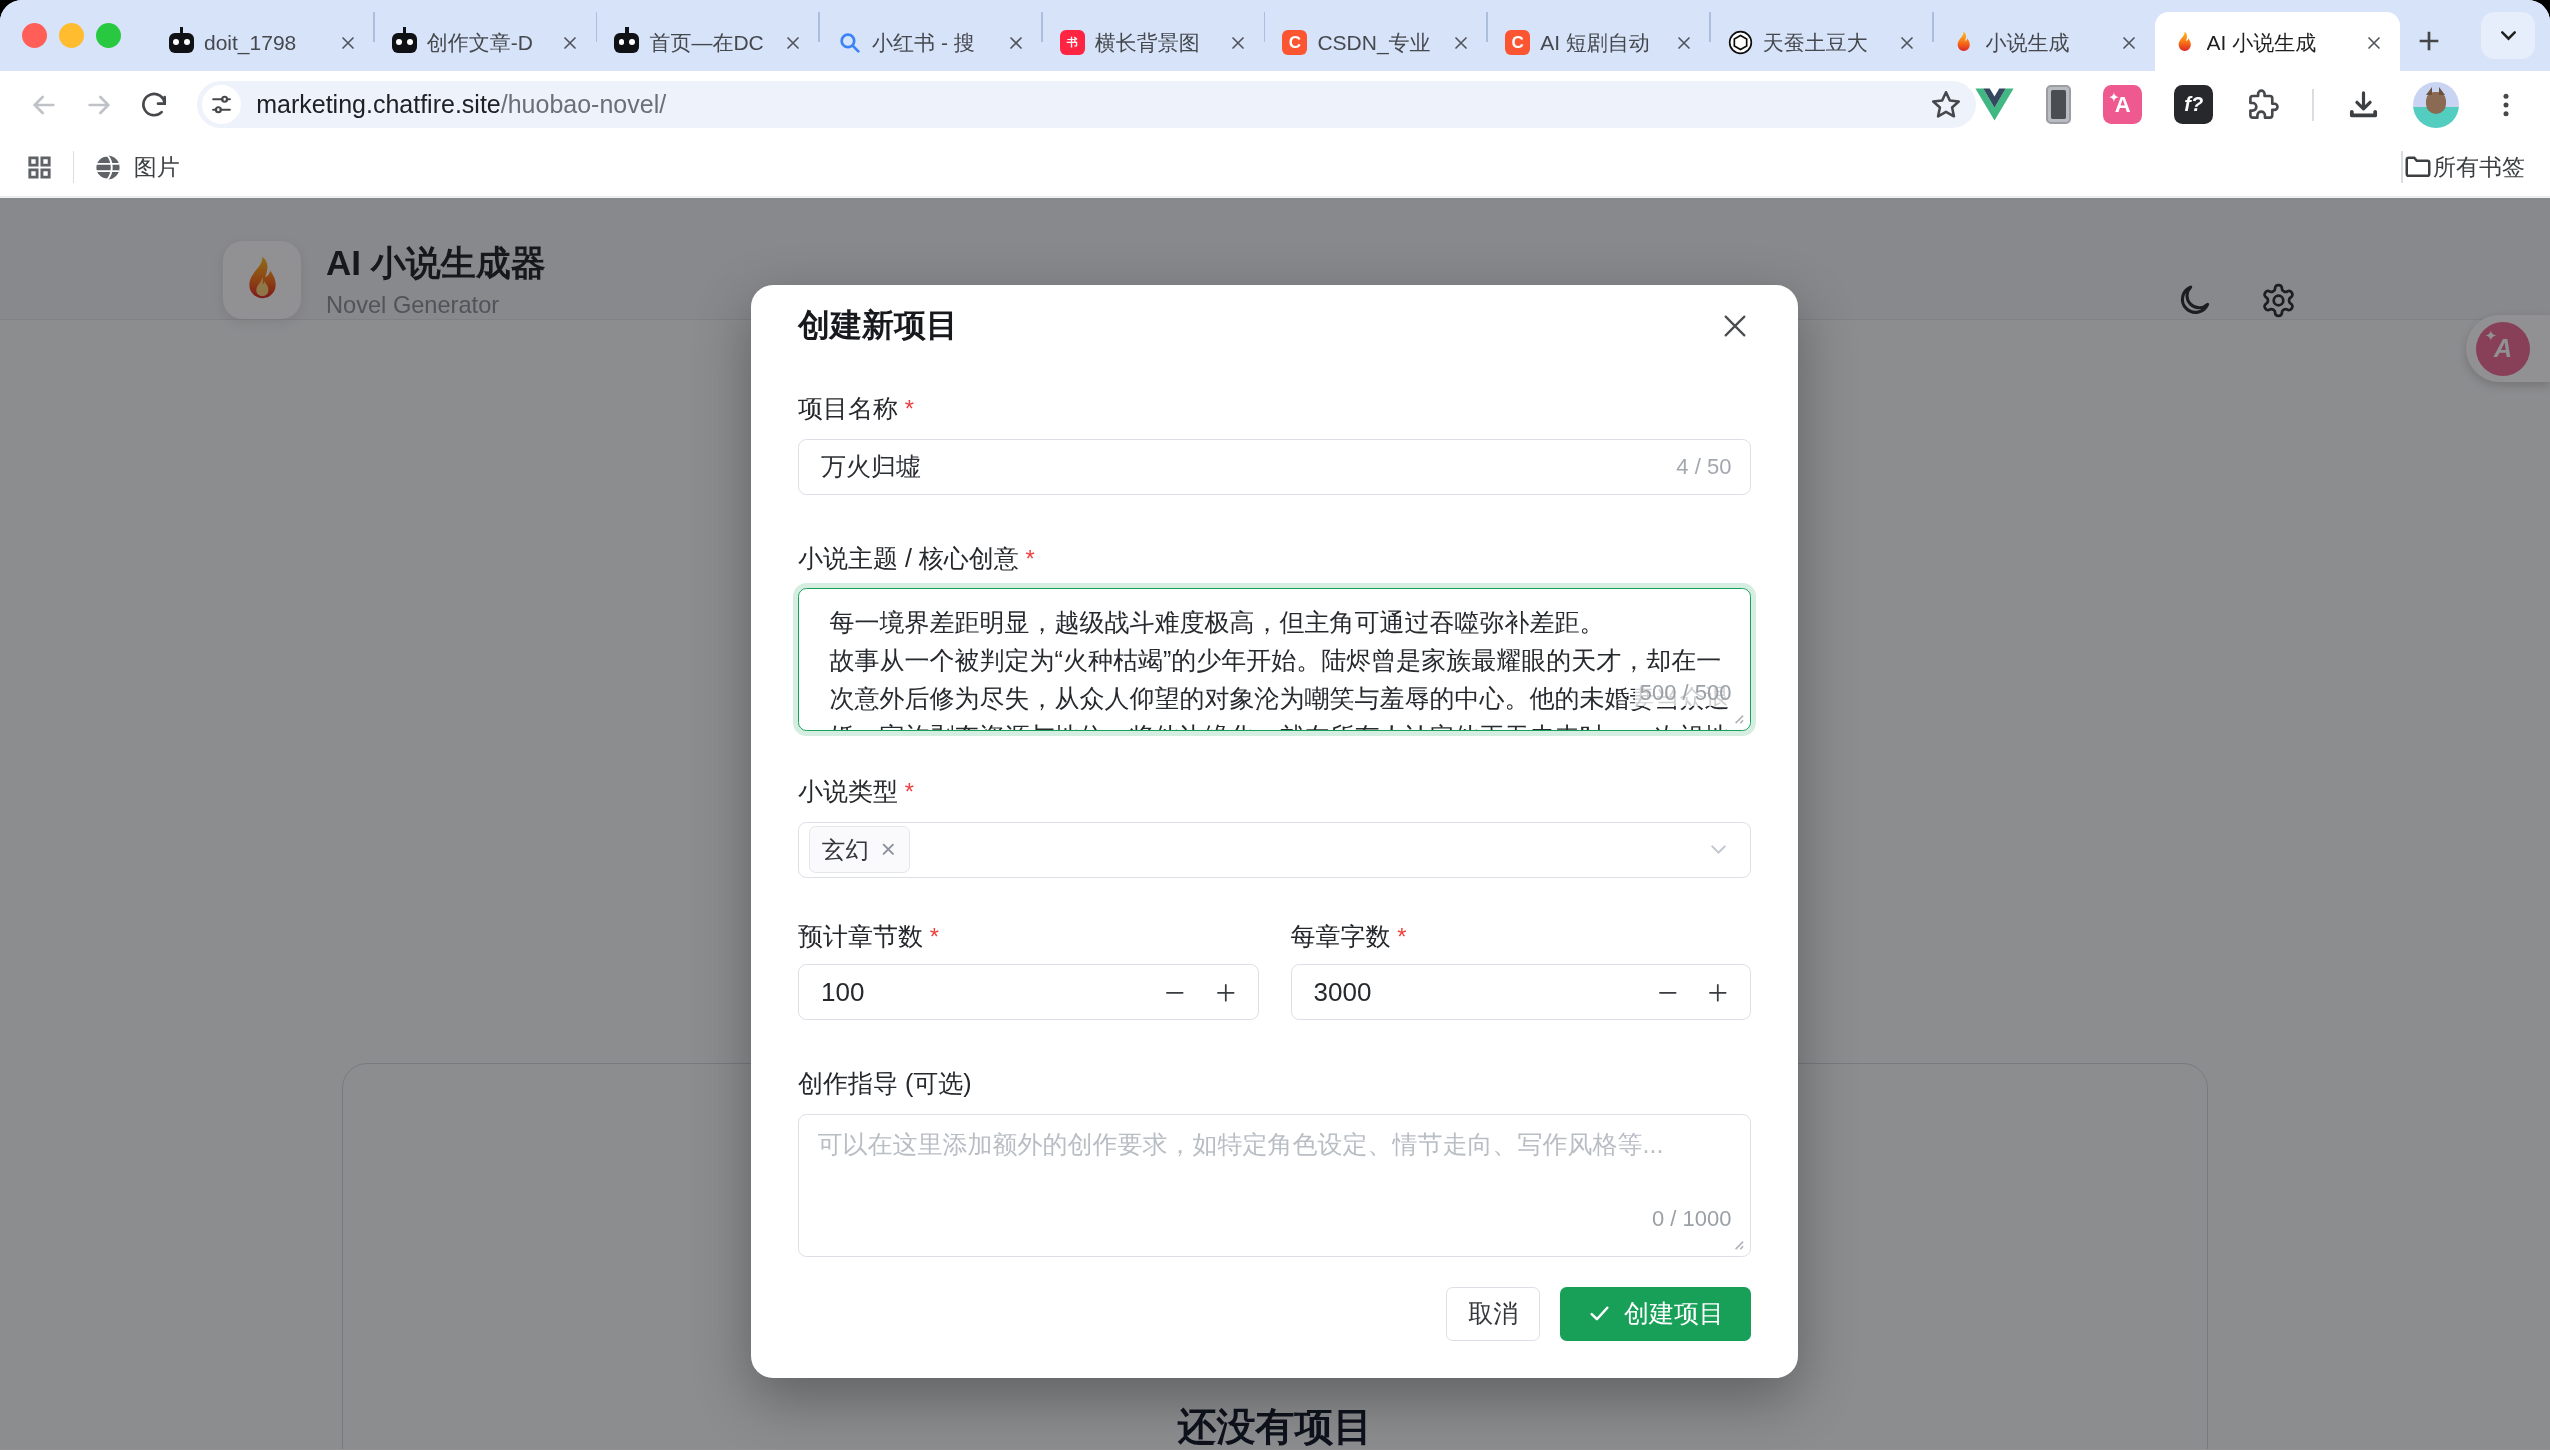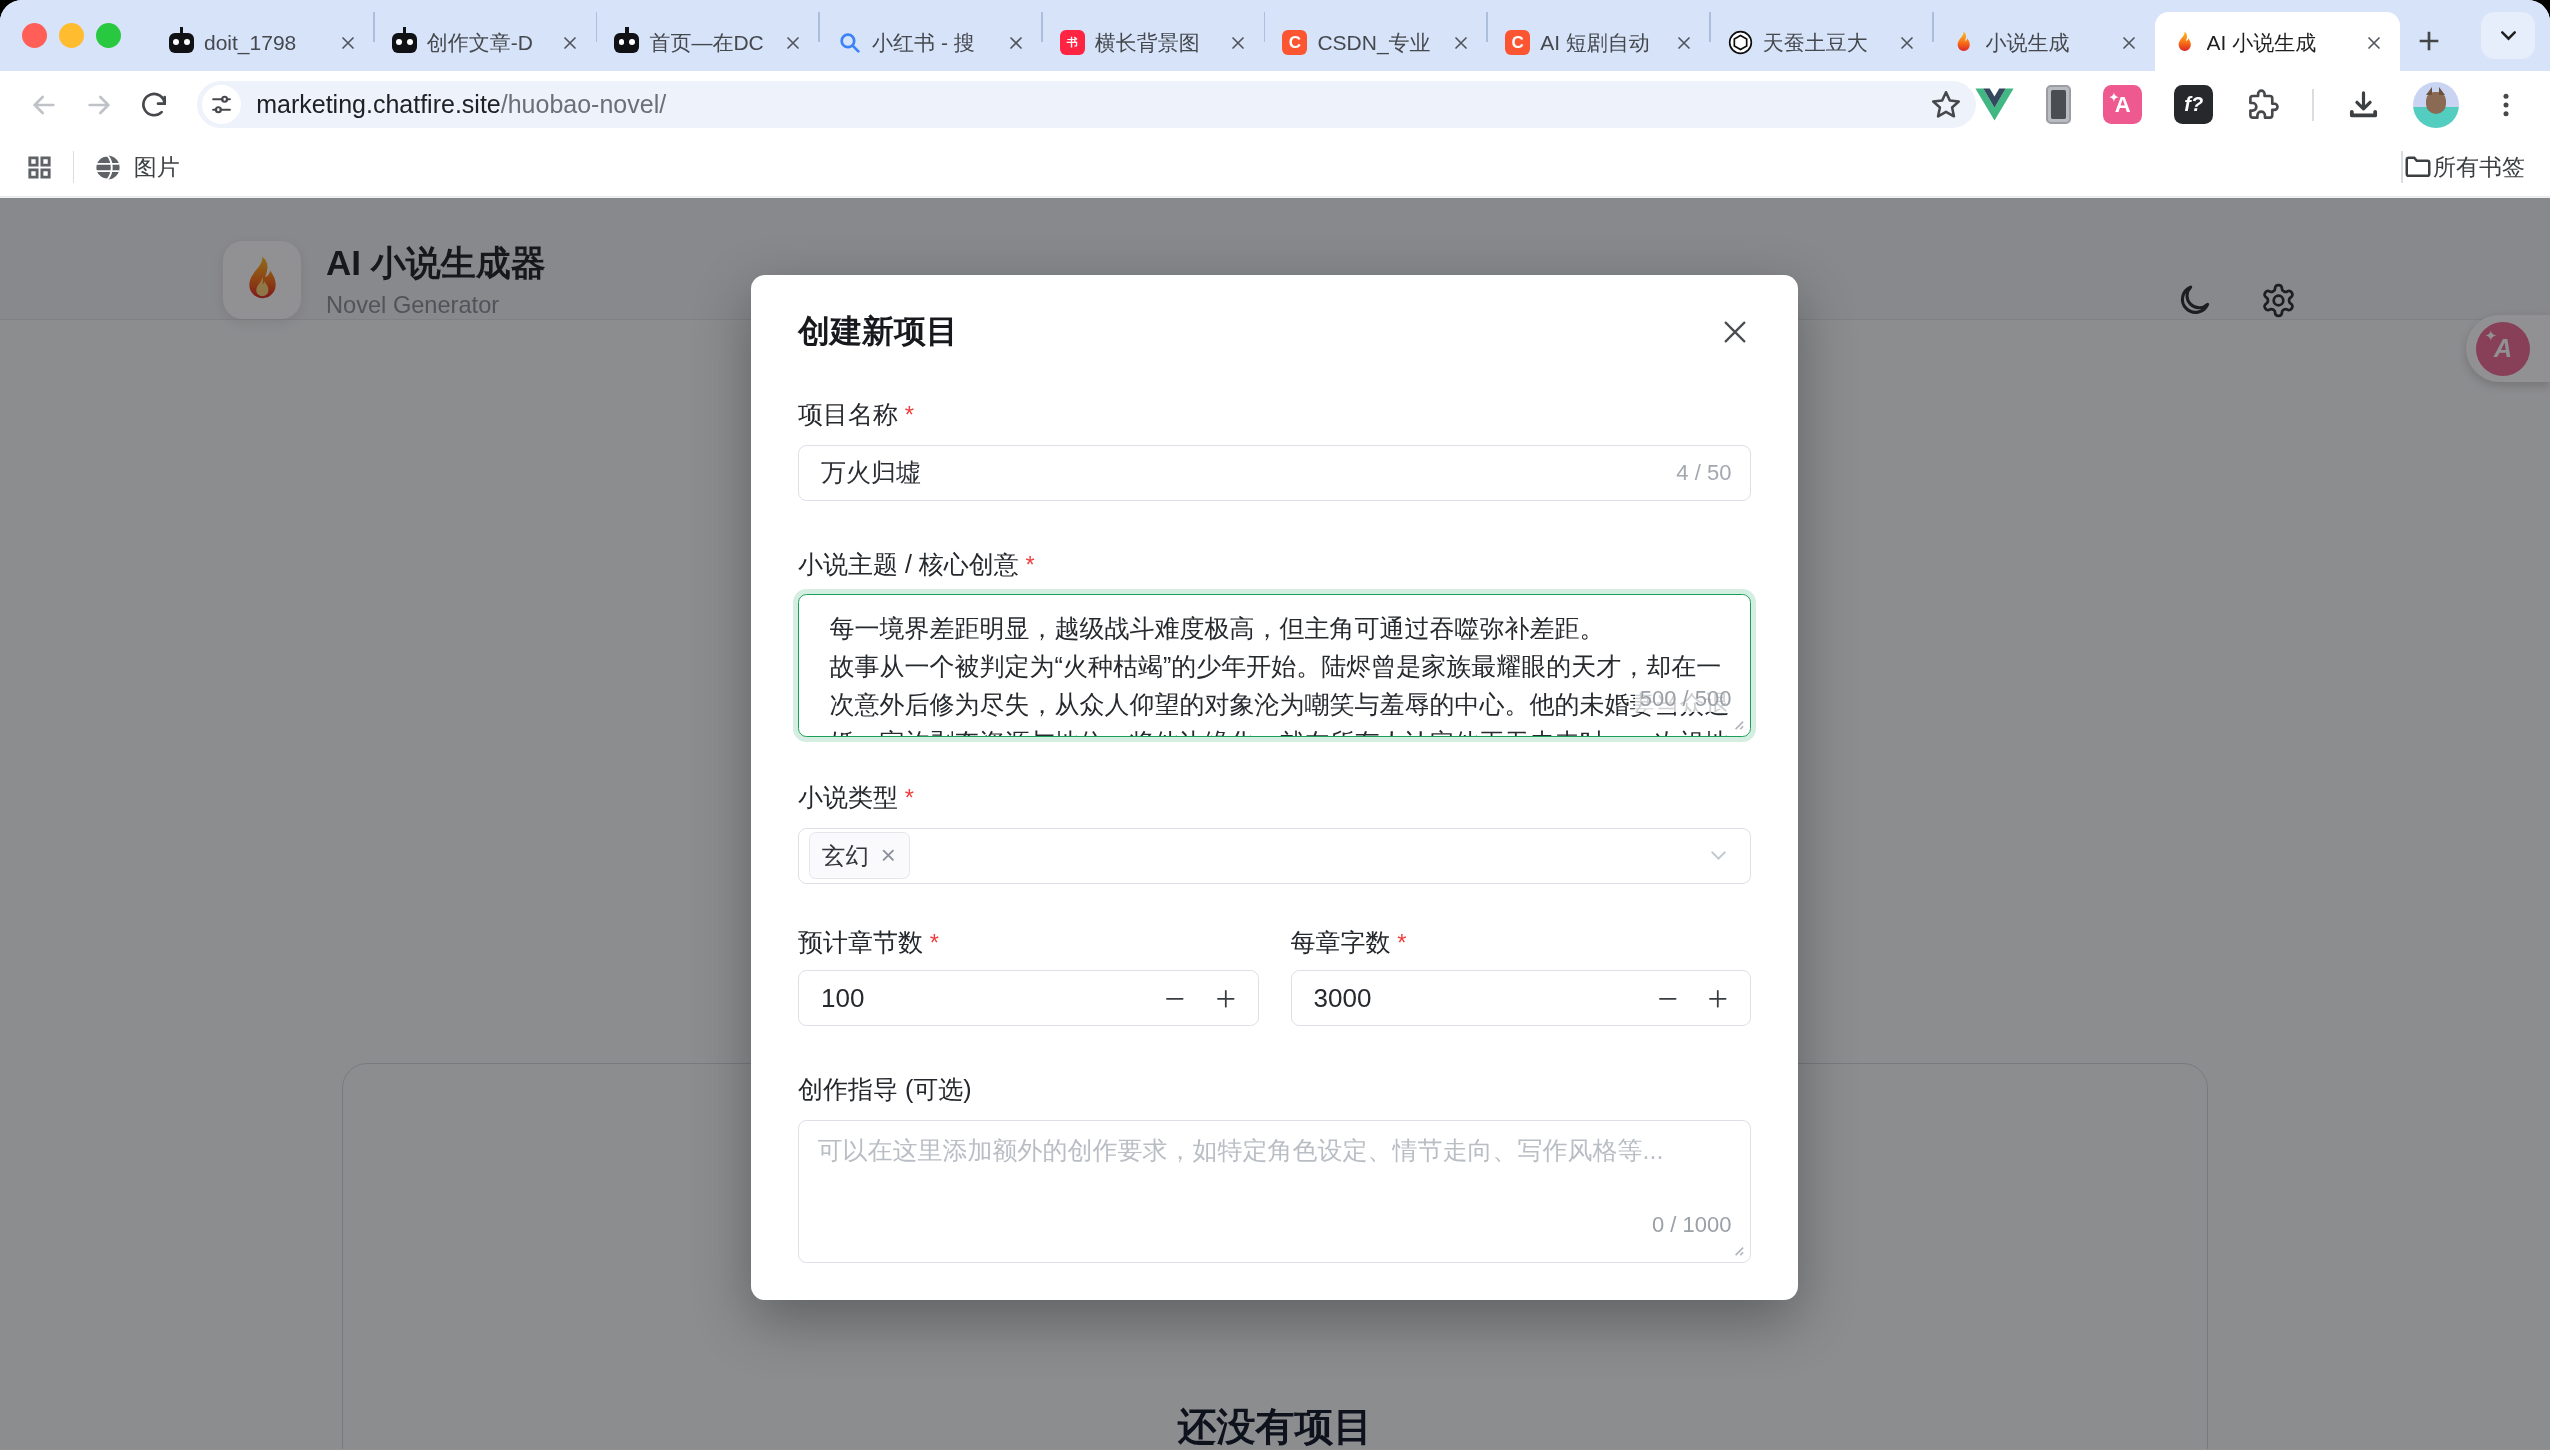--- a/index.html
+++ b/index.html
@@ -82,22 +82,22 @@
                 font-size:39px; font-weight:bold; color:#111827; }
   .fab { position:absolute; right:0; top:118px; width:84px; height:67px; background:#fff;
          border-radius:34px 0 0 34px; box-shadow:0 3.4px 10px rgba(0,0,0,.18); }
   .fab i { position:absolute; left:10px; top:6.7px; width:54px; height:54px; border-radius:50%; background:#ee6a94;
            color:#fff; font-weight:bold; font-size:25px; display:flex; align-items:center; justify-content:center; }
   .fab i::before { content:"✦"; position:absolute; left:8.4px; top:5px; font-size:15px; }
 
   .overlay { position:absolute; left:0; top:198px; width:2550px; height:1252px; background:rgba(10,12,16,.45); z-index:50; }
 
   
-  .modal { position:absolute; left:751px; top:275px; width:1047px; z-index:100; background:#fff;
-           border-radius:14px; box-shadow:0 20px 59px rgba(0,0,0,.32); padding:35px 47px 37px; }
+  .modal { position:absolute; left:751px; top:285px; width:1047px; z-index:100; background:#fff;
+           border-radius:22px; box-shadow:0 20px 59px rgba(0,0,0,.32); padding:19px 47px 37px; }
   .m-head { display:flex; align-items:center; justify-content:space-between; }
   .m-title { font-size:32px; font-weight:bold; color:#17191c; }
   .m-close { color:#4a4d52; width:32px; height:32px; }
   .f-label { font-size:25px; color:#24272b; }
   .req { color:#f03e3e; margin-left:6.7px; font-size:23.6px; }
   .mt-sec { margin-top:44px; } .mt-sec2 { margin-top:47px; } .mt-in { margin-top:13.5px; }
   .t-input { position:relative; height:56px; border:1.7px solid #dcdfe6; border-radius:8.4px; display:flex; align-items:center; }
   .t-input input { border:0; outline:0; background:transparent; width:100%; padding:0 127px 0 22px;
                    font-size:25px; color:#2b2e33; font-family:inherit; }
   .counter { position:absolute; right:18.6px; font-size:22px; color:#a3a7ae; }
@@ -497,15 +497,24 @@
     <div class="textarea ta-plain gtextarea mt-in">
       <textarea readonly="" placeholder="可以在这里添加额外的创作要求，如特定角色设定、情节走向、写作风格等..." style=""></textarea>
       <span class="ta-counter">0 / 1000</span>
       <span class="ta-resize">
         <svg class="ic" viewBox="0 0 16 16" stroke="currentColor" stroke-width="1.6">
             <path d="M14 6L6 14M14 11l-3 3"></path>
           </svg>
         </span>
     </div>
 
+    <div class="m-foot">
+      <button class="btn btn-cancel">取消</button>
+      <button class="btn btn-primary">
+        <svg viewBox="0 0 24 24" fill="none" stroke="#fff" stroke-width="2.4" stroke-linecap="round" stroke-linejoin="round">
+            <path d="M4.5 12.5l5 5 10-11"></path>
+          </svg>
+        <span>创建项目</span>
+      </button>
+    </div>
   </div>
 </div>
 
 
 </body></html>

